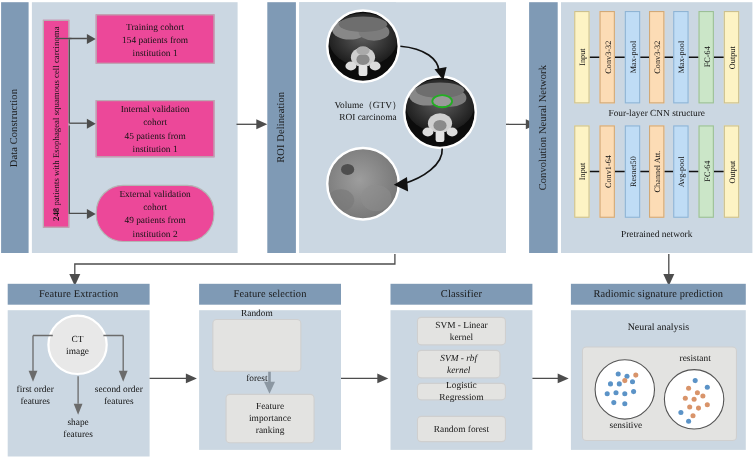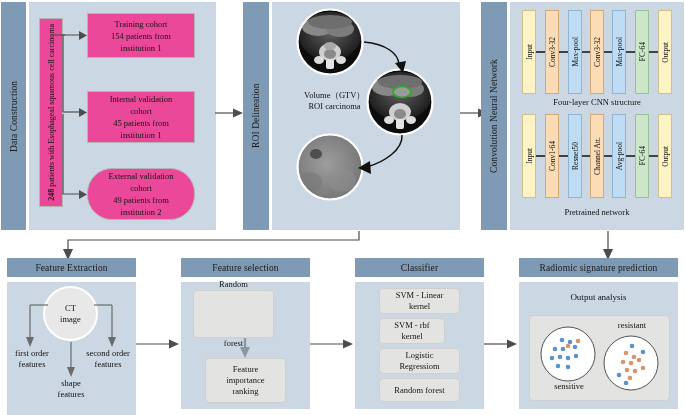--- a/index.html
+++ b/index.html
@@ -412,44 +412,44 @@
 </svg>
 
 <div class="abs stage-head" style="left:355px; top:258px; width:129px; height:19px;">
   <span>Classifier</span>
 </div>
 <div class="abs panel-body" style="left:355px; top:282px; width:129px; height:127px;">
   <div class="abs gbox" style="left:24px; top:6px; width:81px; height:26px;">
     <div>SVM - Linear</div>
     <div>kernel</div>
   </div>
-  <div class="abs gbox" style="left:24px; top:36px; width:66px; height:26px;">
+  <div class="abs gbox" style="left:24px; top:36px; width:76px; height:26px;font-style:italic;">
     <div>SVM - rbf</div>
     <div>kernel</div>
   </div>
-  <div class="abs gbox" style="left:24px; top:66px; width:81px; height:26px;">
+  <div class="abs gbox" style="left:24px; top:66px; width:81px; height:16px;">
     <div>Logistic</div>
     <div>Regressiom</div>
   </div>
   <div class="abs gbox" style="left:24px; top:96px; width:81px; height:24px;">
     <div>Random forest</div>
   </div>
 </div>
 
 <svg class="abs" style="left:484px; top:336px;" width="36" height="16">
   <line x1="0" y1="8" x2="24" y2="8" stroke="#4d4d4d" stroke-width="1.2"></line>
   <polygon points="23,3.5 33,8 23,12.5" fill="#4d4d4d"></polygon>
 </svg>
 
 <div class="abs stage-head" style="left:519px; top:258px; width:159px; height:19px;">
   <span>Radiomic signature prediction</span>
 </div>
 <div class="abs panel-body" style="left:519px; top:282px; width:159px; height:127px;">
 
-  <div class="abs plain-label" style="left:0; top:10px; width:159px; font-size:9px;">Output analysis</div>
+  <div class="abs plain-label" style="left:0; top:10px; width:159px; font-size:9px;">Neural analysis</div>
 
   <div class="abs" style="left:10px; top:33px; width:139px; height:84px; background:#e3e3e1; border:1px solid #cfcfcf; border-radius:4px;">
     <svg class="abs" style="left:0; top:0;" width="139" height="84">
 
       <g>
         <circle cx="38" cy="38" r="27" fill="#ffffff" stroke="#555" stroke-width="1"></circle>
         <g fill="#5b93c7">
           <circle cx="32" cy="24" r="2.3"></circle>
             <circle cx="40" cy="26" r="2.3"></circle>
           <circle cx="25" cy="33" r="2.3"></circle>

